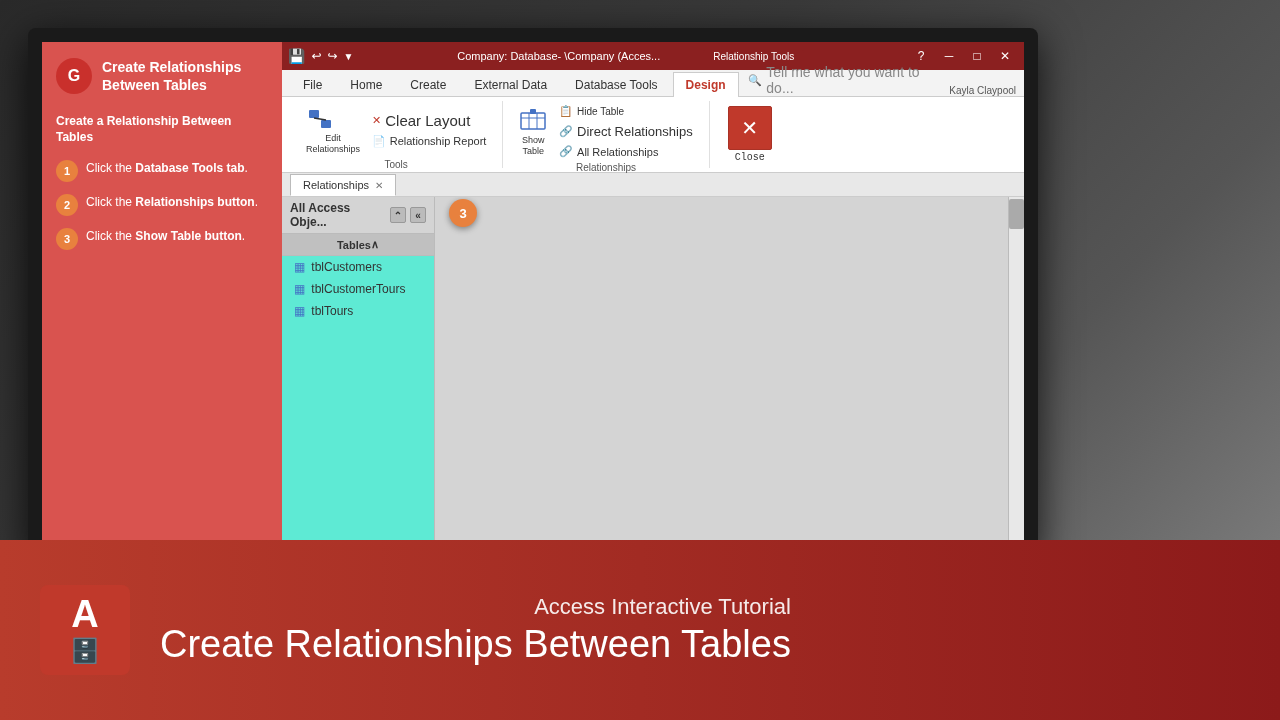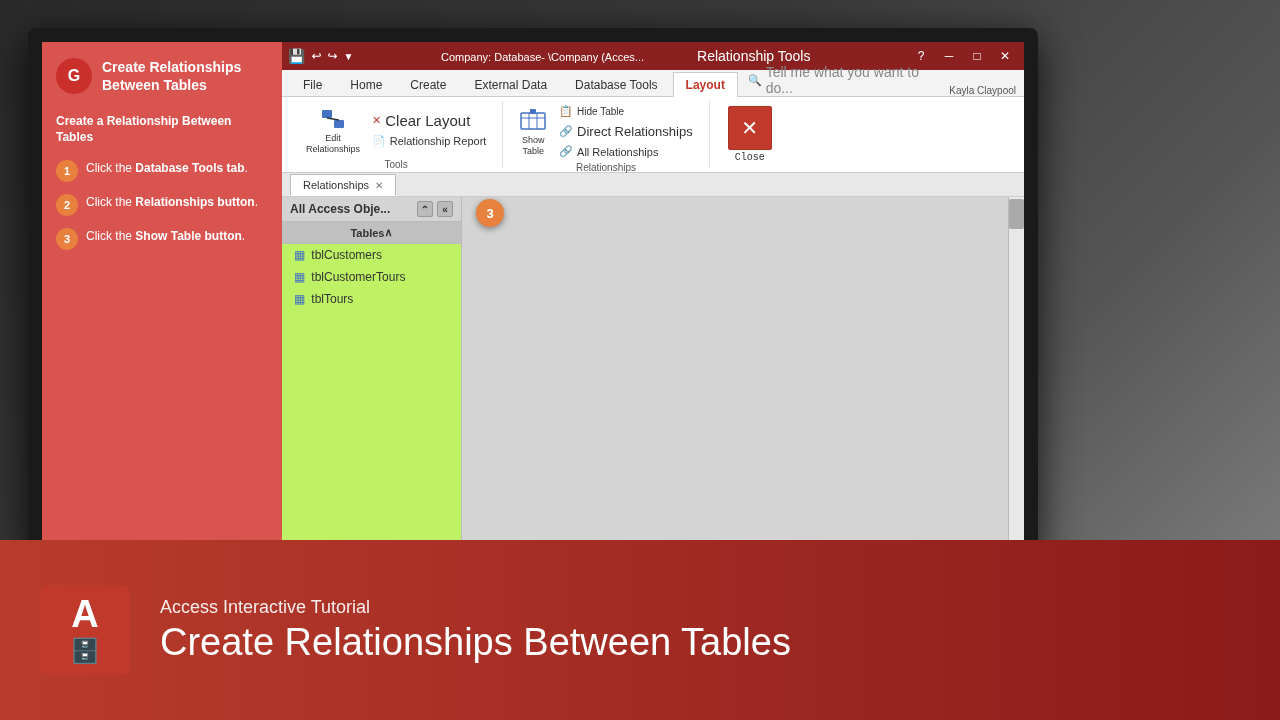--- a/index.html
+++ b/index.html
@@ -171,21 +171,20 @@
     .ribbon-group-label {
       font-size: 10px;
       color: #555;
       margin-top: 2px;
       text-align: center;
     }
 
     .ribbon-btn {
       display: flex;
       flex-direction: column;
-      align-items: center;
       cursor: pointer;
       padding: 2px 4px;
       border-radius: 2px;
       min-width: 36px;
     }
 
     .ribbon-btn-icon {
       width: 28px; height: 28px;
       display: flex; align-items: center; justify-content: center;
       font-size: 16px;
@@ -273,22 +272,22 @@
 
     
     .main-content {
       display: flex;
       flex: 1;
       overflow: hidden;
     }
 
     
     .nav-panel {
-      width: 180px;
-      background: #bef264;
+      width: 153px;
+      background: #5eead4;
       border-right: 1px solid #bbb;
       display: flex;
       flex-direction: column;
     }
 
     .nav-panel-header {
       display: flex;
       align-items: center;
       justify-content: space-between;
       padding: 4px 8px;
@@ -406,24 +405,25 @@
     .banner-logo-icon {
       font-size: 24px;
       color: white;
     }
 
     .banner-text {
       color: white;
     }
 
     .banner-subtitle {
-      font-size: 18px;
+      font-size: 22px;
       font-weight: 400;
       opacity: 0.9;
       margin-bottom: 4px;
+      text-align: right;
     }
 
     .banner-title {
       font-size: 38px;
       font-weight: 300;
       line-height: 1.1;
     }
 
     
     .title-bar-full {
@@ -452,21 +452,21 @@
     .wc-btn {
       width: 26px; height: 20px;
       display: flex; align-items: center; justify-content: center;
       font-size: 12px; color: white; cursor: pointer;
       border-radius: 2px;
     }
 
     .rel-tools-badge {
       background: #8B2020;
       color: white;
-      font-size: 14px;
+      font-size: 10px;
       padding: 1px 10px;
       margin-left: 40px;
       border-radius: 3px 3px 0 0;
       align-self: flex-end;
     }
   </style>
 </head>
 <body>
 
 <div class="bg-overlay"></div>
@@ -524,21 +524,21 @@
         </div>
       </div>
 
       <div class="ribbon">
         <div class="ribbon-tabs">
           <div class="ribbon-tab">File</div>
           <div class="ribbon-tab">Home</div>
           <div class="ribbon-tab">Create</div>
           <div class="ribbon-tab">External Data</div>
           <div class="ribbon-tab">Database Tools</div>
-          <div class="ribbon-tab active">Layout</div>
+          <div class="ribbon-tab active">Design</div>
           <div style="flex:1; display:flex; align-items:center; padding: 0 8px; gap:4px; font-size:11px; color:#555;">
             <span style="font-size:11px;">🔍</span>
             <span style="font-size:14px; color:#888; cursor:text;">Tell me what you want to do...</span>
           </div>
           <div style="font-size:10px; color:#555; padding: 0 8px; display:flex; align-items:center;">
             <span style="cursor:pointer;">Kayla Claypool</span>
           </div>
         </div>
 
         <div class="ribbon-content">

